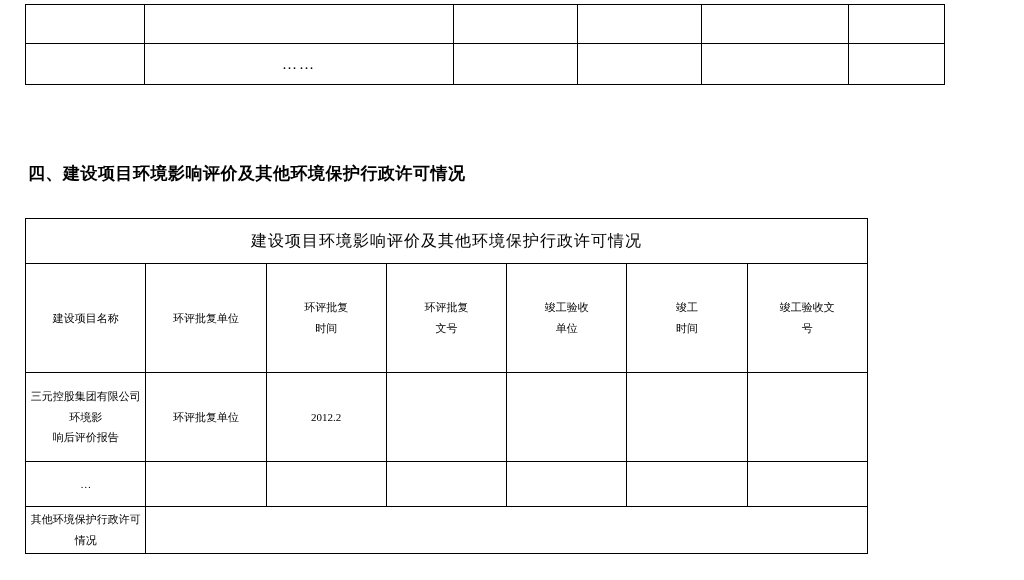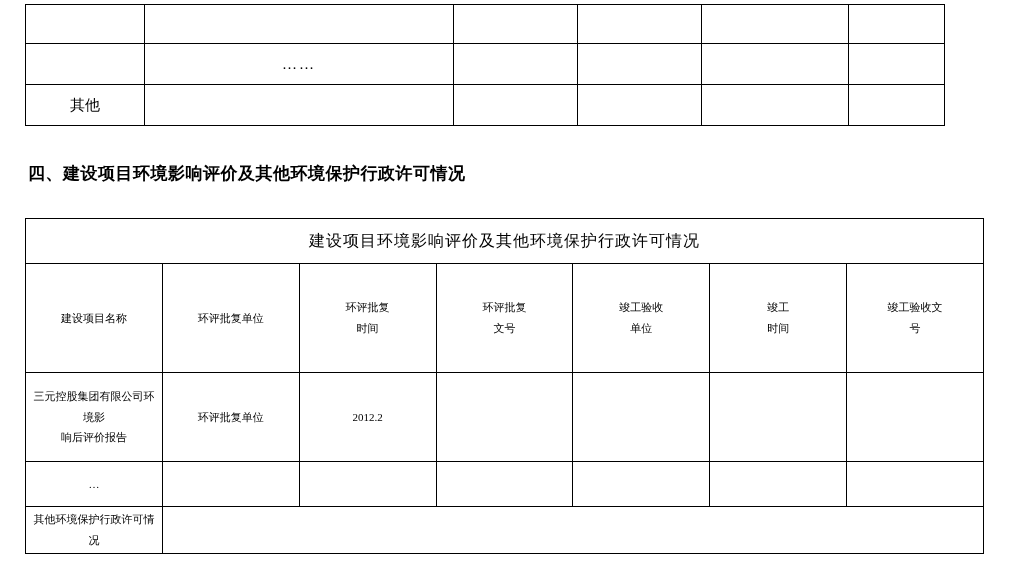--- a/index.html
+++ b/index.html
@@ -54,21 +54,21 @@
     font-family: Liberation Serif, serif;
     letter-spacing: 0.5px;
     white-space: nowrap;
   }
 
   
   .main-table {
     position: absolute;
     left: 25px;
     top: 218px;
-    width: 959px;
+    width: 843px;
     border-collapse: collapse;
     table-layout: fixed;
   }
   .main-table td {
     border: 1px solid #000;
     text-align: center;
     vertical-align: middle;
     font-size: 11px;
     padding: 2px 4px;
     line-height: 1.9;
@@ -111,28 +111,20 @@
         <td style="width:110px;"></td>
         <td style="width:300px;"></td>
         <td style="width:115px;"></td>
         <td style="width:115px;"></td>
         <td style="width:138px;"></td>
         <td></td>
       </tr>
       <tr>
         <td></td>
         <td class="dots">……</td>
-        <td></td>
-        <td></td>
-        <td></td>
-        <td></td>
-      </tr>
-      <tr>
-        <td>其他</td>
-        <td></td>
         <td></td>
         <td></td>
         <td></td>
         <td></td>
       </tr>
     </tbody>
   </table>
 
   <div class="section-heading">四、建设项目环境影响评价及其他环境保护行政许可情况</div>
 

